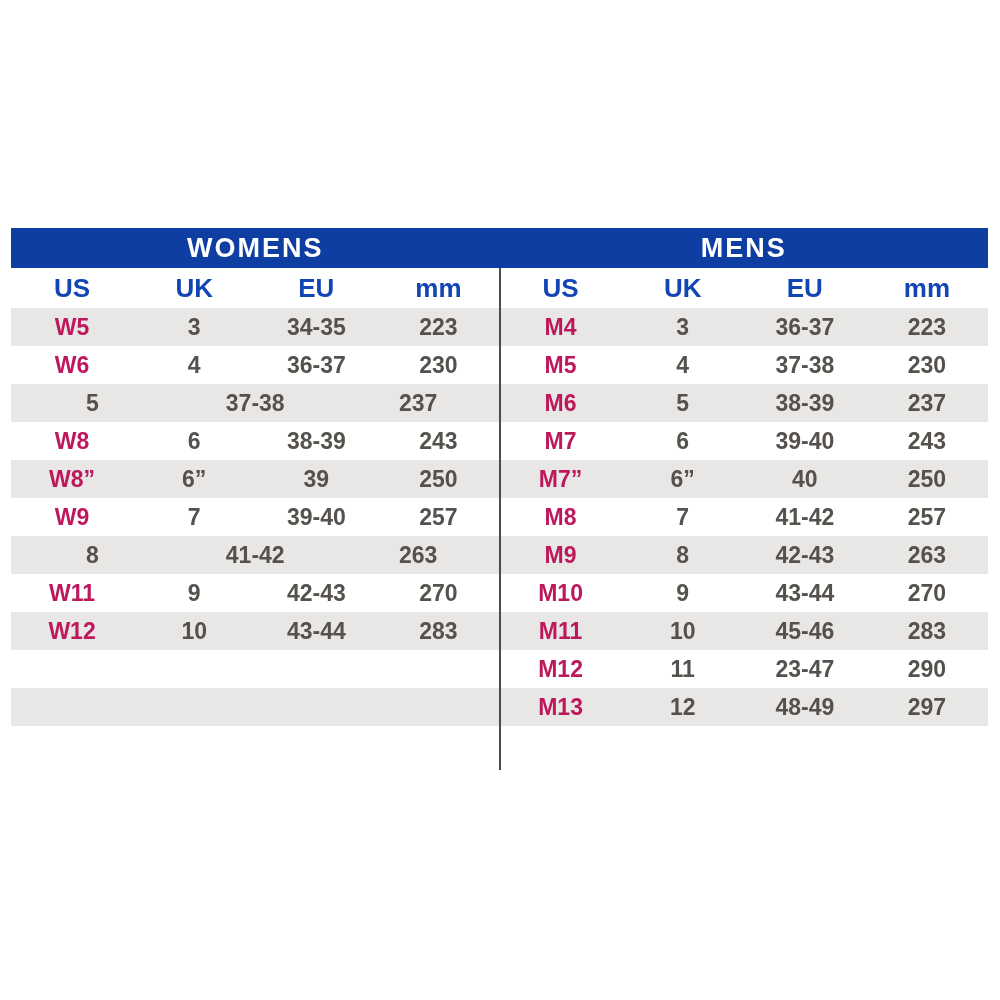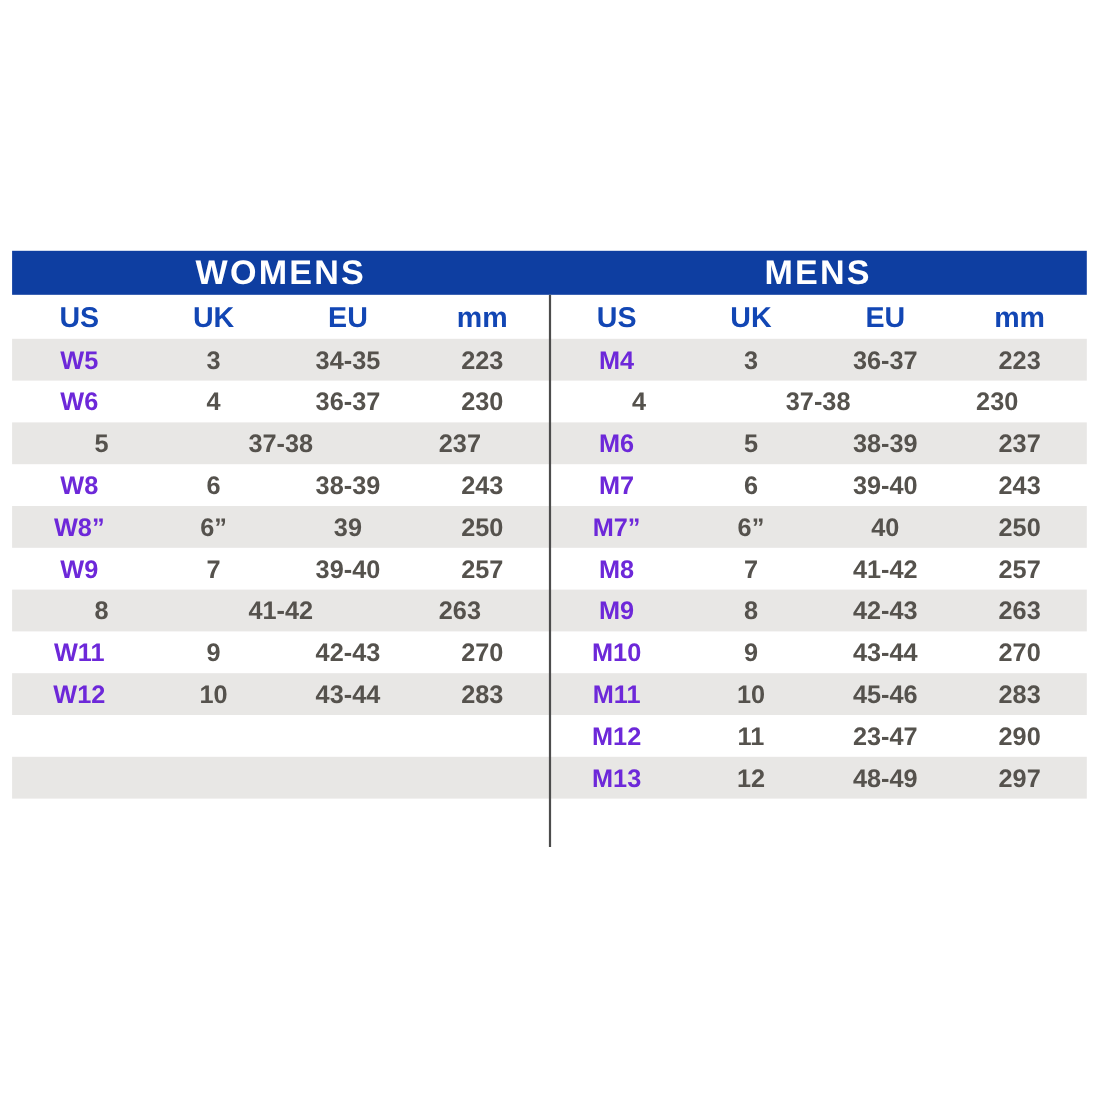--- a/index.html
+++ b/index.html
@@ -22,21 +22,21 @@
     height: 40px;
     background: #0e3ea1;
   }
   .title-half {
     flex: 1;
     display: flex;
     align-items: center;
     justify-content: center;
     color: #ffffff;
     font-weight: bold;
-    font-size: 31px;
+    font-size: 27px;
     letter-spacing: 2px;
   }
   .tables { display: flex; }
   .half { flex: 1; min-width: 0; }
   .row { display: flex; height: 38px; }
   .row.head { height: 40px; }
   .row.stripe { background: #e8e7e5; }
   .cell {
     flex: 1;
     display: flex;
@@ -44,21 +44,21 @@
     justify-content: center;
     font-weight: bold;
     font-size: 23px;
     color: #55524d;
     white-space: nowrap;
   }
   .cell.colhead {
     font-size: 26px;
     color: #1246b4;
   }
-  .cell.us { color: #6d28d9; }
+  .cell.us { color: #be185d; }
   .divider {
     position: absolute;
     left: 50%;
     top: 40px;
     width: 2px;
     height: 502px;
     margin-left: -1px;
     background: #4c4c4c;
   }
 </style>
@@ -157,20 +157,21 @@
             <div class="cell colhead">EU</div>
             <div class="cell colhead">mm</div>
           </div>
           <div class="row stripe">
             <div class="cell us">M4</div>
             <div class="cell">3</div>
             <div class="cell">36-37</div>
             <div class="cell">223</div>
           </div>
           <div class="row">
+            <div class="cell us">M5</div>
             <div class="cell">4</div>
             <div class="cell">37-38</div>
             <div class="cell">230</div>
           </div>
           <div class="row stripe">
             <div class="cell us">M6</div>
             <div class="cell">5</div>
             <div class="cell">38-39</div>
             <div class="cell">237</div>
           </div>

